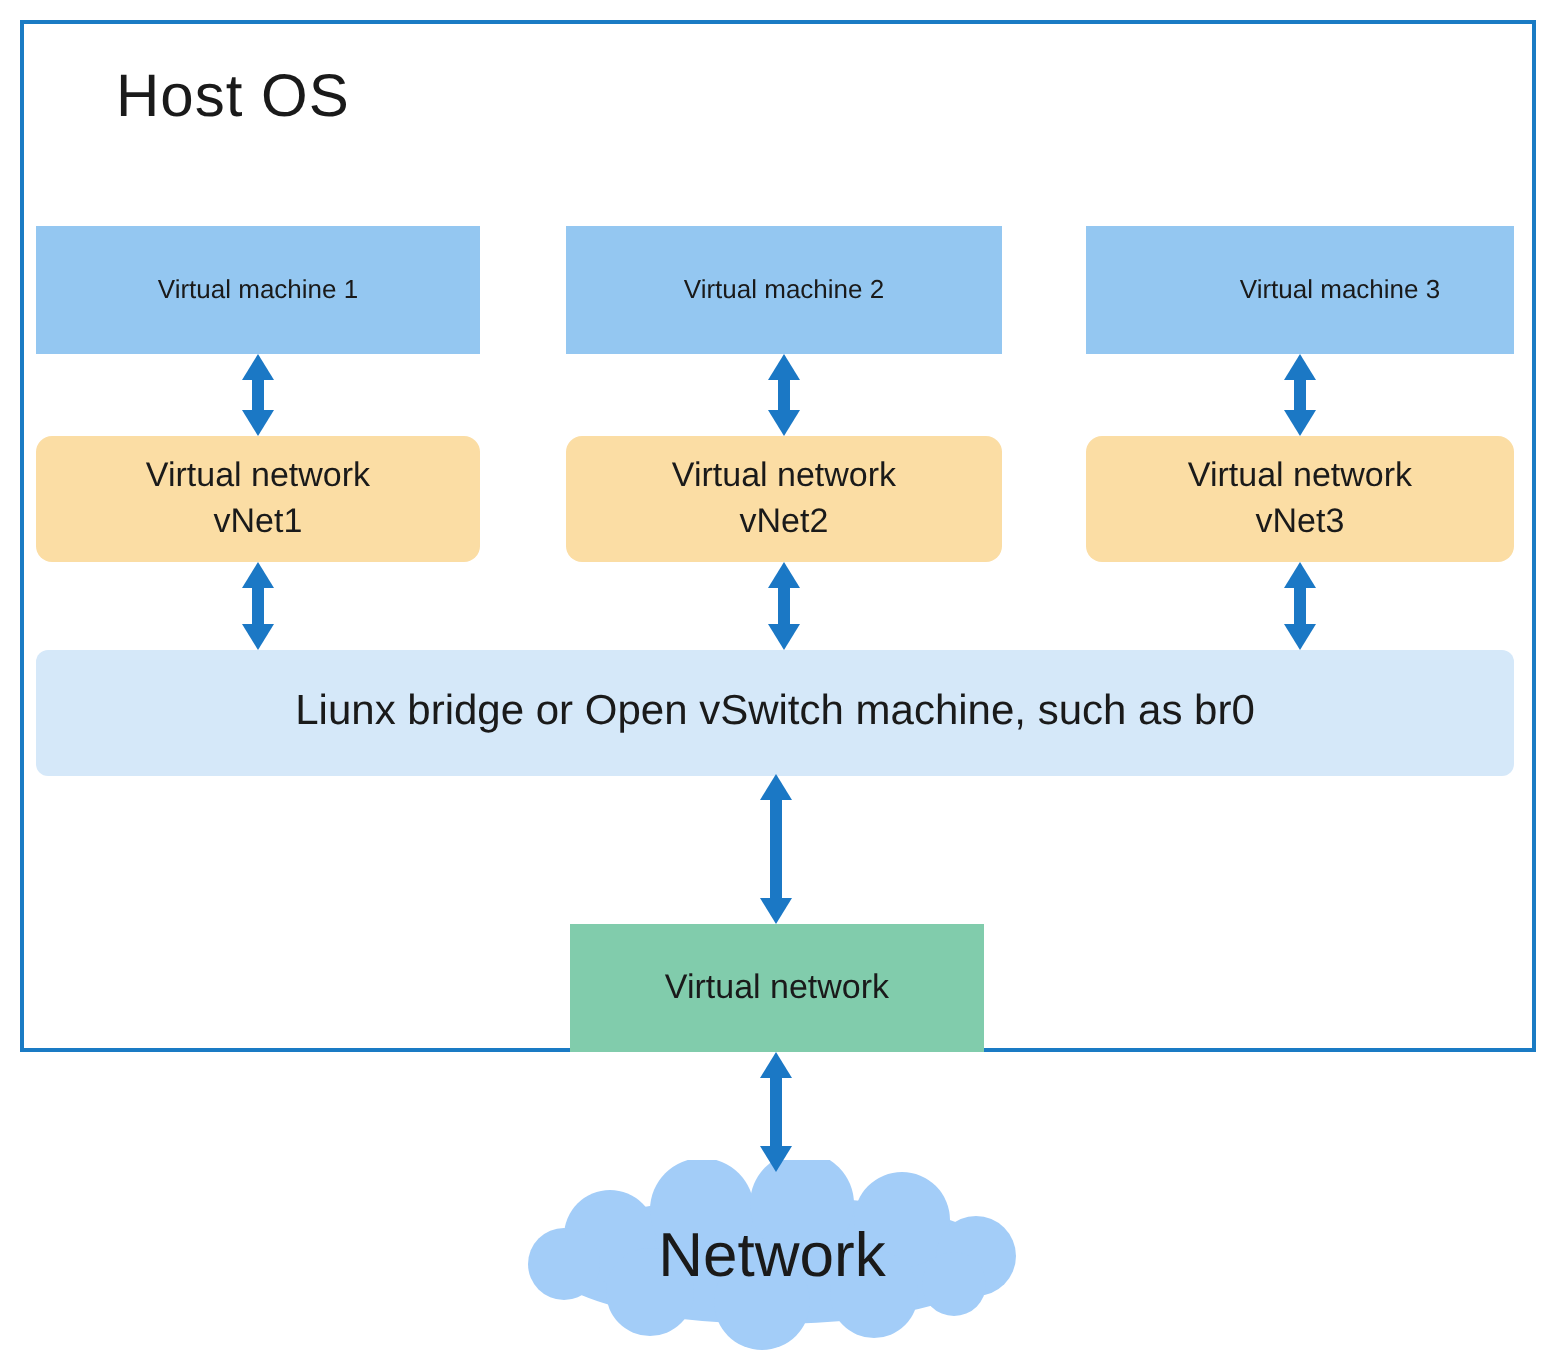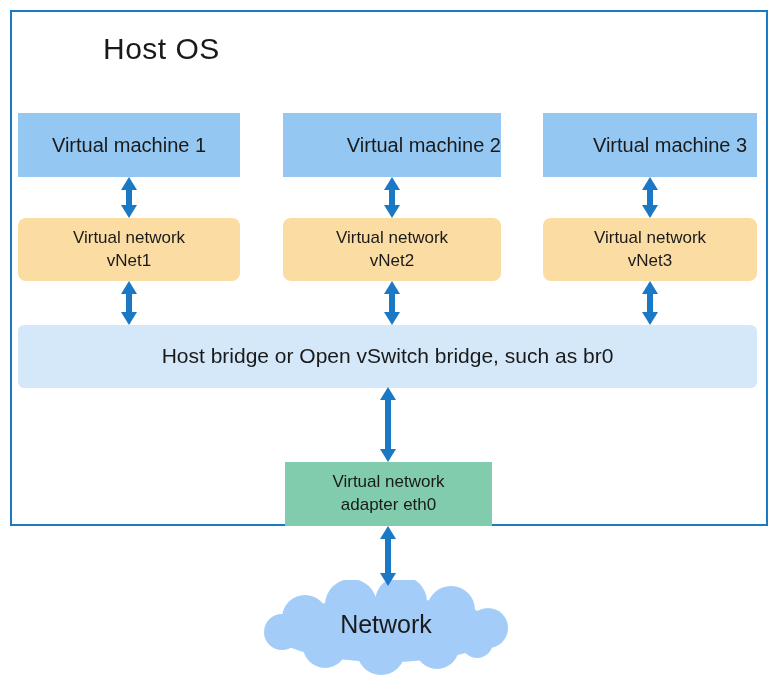--- a/index.html
+++ b/index.html
@@ -22,38 +22,37 @@
     border: 2px solid #1a7bc4;
     background: #ffffff;
   }
   .host-title {
     position: absolute;
     left: 58px; top: 32px;
     font-size: 30px;
     letter-spacing: 0.5px;
     color: #1a1a1a;
     white-space: nowrap;
-    margin-left: 45px;
   }
   .node {
     position: absolute;
     display: flex;
     flex-direction: column;
     align-items: center;
     justify-content: center;
     text-align: center;
     line-height: 1.35;
   }
   .vm-box {
     top: 113px; height: 64px;
     background: #94c7f1;
-    font-size: 20px;
+    font-size: 13px;
   }
   .vm-1 { left: 18px;  width: 222px; }
-  .vm-2 { left: 283px; width: 218px; align-items: flex-end; }
+  .vm-2 { left: 283px; width: 218px; }
   .vm-3 { left: 543px; width: 214px; padding-left: 40px; }
   .vnet-box {
     top: 218px; height: 63px;
     background: #fbdda4;
     border-radius: 8px;
     font-size: 17px;
   }
   .vnet-1 { left: 18px;  width: 222px; }
   .vnet-2 { left: 283px; width: 218px; }
   .vnet-3 { left: 543px; width: 214px; }
@@ -89,21 +88,21 @@
     position: absolute;
     left: 255px; top: 580px;
     width: 262px; height: 96px;
     display: block;
   }
   .cloud-label {
     position: absolute;
     left: 255px; top: 610px;
     width: 262px;
     text-align: center;
-    font-size: 25px;
+    font-size: 31px;
     color: #1a1a1a;
     z-index: 4;
   }
   .line { display: block; text-align: right; }
 </style>
 </head>
 <body>
 
 <div class="canvas">
 
@@ -159,32 +158,31 @@
     <rect x="10" y="11" width="6" height="22" fill="#1b78c5"></rect>
     <polygon points="13,44 5,31 21,31" fill="#1b78c5"></polygon>
   </svg>
   <svg class="arrow arr-6" viewBox="0 0 26 44">
     <polygon points="13,0 5,13 21,13" fill="#1b78c5"></polygon>
     <rect x="10" y="11" width="6" height="22" fill="#1b78c5"></rect>
     <polygon points="13,44 5,31 21,31" fill="#1b78c5"></polygon>
   </svg>
 
   <div class="node bridge-box">
-    <span>Host bridge or Open vSwitch bridge, such as br0</span>
+    <span>Liunx bridge or Open vSwitch machine, such as br0</span>
   </div>
 
   <svg class="arrow arr-7" viewBox="0 0 26 75">
     <polygon points="13,0 5,13 21,13" fill="#1b78c5"></polygon>
     <rect x="10" y="11" width="6" height="53" fill="#1b78c5"></rect>
     <polygon points="13,75 5,62 21,62" fill="#1b78c5"></polygon>
   </svg>
 
   <div class="node adapter-box">
     <span class="line">Virtual network</span>
-    <span class="line">adapter eth0</span>
   </div>
 
   <svg class="arrow arr-8" viewBox="0 0 26 60">
     <polygon points="13,0 5,13 21,13" fill="#1b78c5"></polygon>
     <rect x="10" y="11" width="6" height="38" fill="#1b78c5"></rect>
     <polygon points="13,60 5,47 21,47" fill="#1b78c5"></polygon>
   </svg>
 
   <svg class="cloud-svg" viewBox="0 0 262 96">
     <g fill="#a3cdf8">

